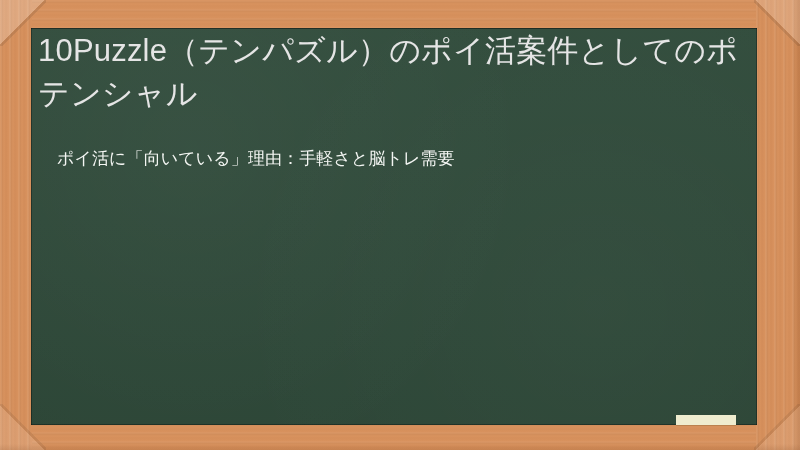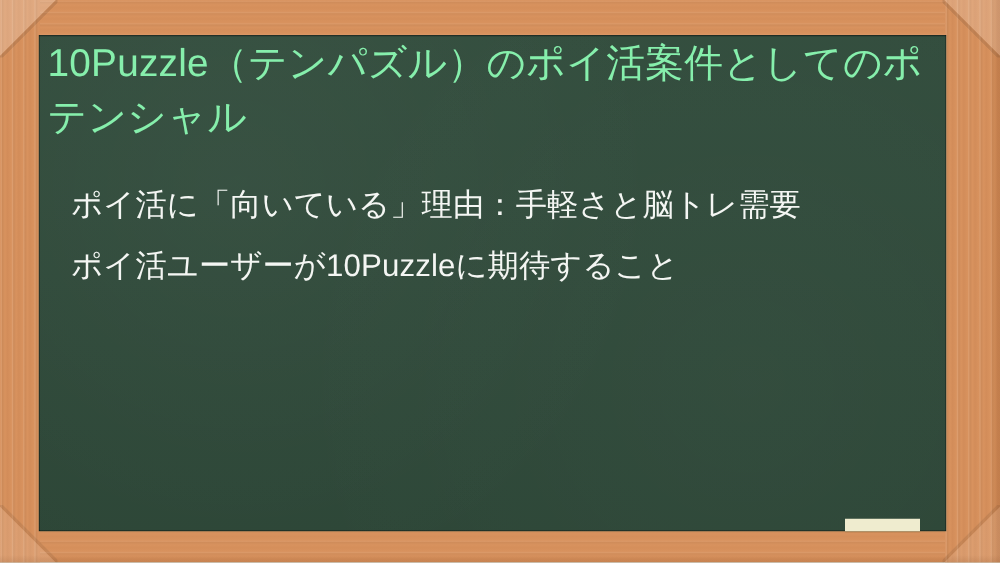--- a/index.html
+++ b/index.html
@@ -108,40 +108,40 @@
     position: absolute;
     inset: 0;
     padding: 0;
   }
 
   .slide-title {
     position: absolute;
     left: 7px;
     top: 2px;
     width: 710px;
-    color: #86efac;
+    color: #e5e5e5;
     font-size: 31px;
     line-height: 1.38;
     font-weight: 400;
     letter-spacing: 0.2px;
     white-space: pre-wrap;
   }
 
   .bullet-list {
     position: absolute;
     left: 26px;
     top: 119px;
     width: 690px;
     margin: 0;
     padding: 0;
     list-style: none;
   }
   .bullet-item {
     color: #f4f6f3;
-    font-size: 25px;
+    font-size: 17px;
     line-height: 1.40;
     font-weight: 400;
     letter-spacing: 0.1px;
     margin: 0 0 14px 0;
   }
   .bullet-item:last-child { margin-bottom: 0; }
 
   
   .chalk {
     position: absolute;
@@ -172,21 +172,20 @@
 
   <div class="board">
     <div class="board-texture"></div>
 
     <div class="content">
 
       <div class="slide-title">10Puzzle（テンパズル）のポイ活案件としてのポテンシャル</div>
 
       <ul class="bullet-list">
         <li class="bullet-item">ポイ活に「向いている」理由：手軽さと脳トレ需要</li>
-        <li class="bullet-item">ポイ活ユーザーが10Puzzleに期待すること</li>
       </ul>
 
     </div>
   </div>
 
   <div class="chalk"></div>
 
 </div>
 
 </body></html>

